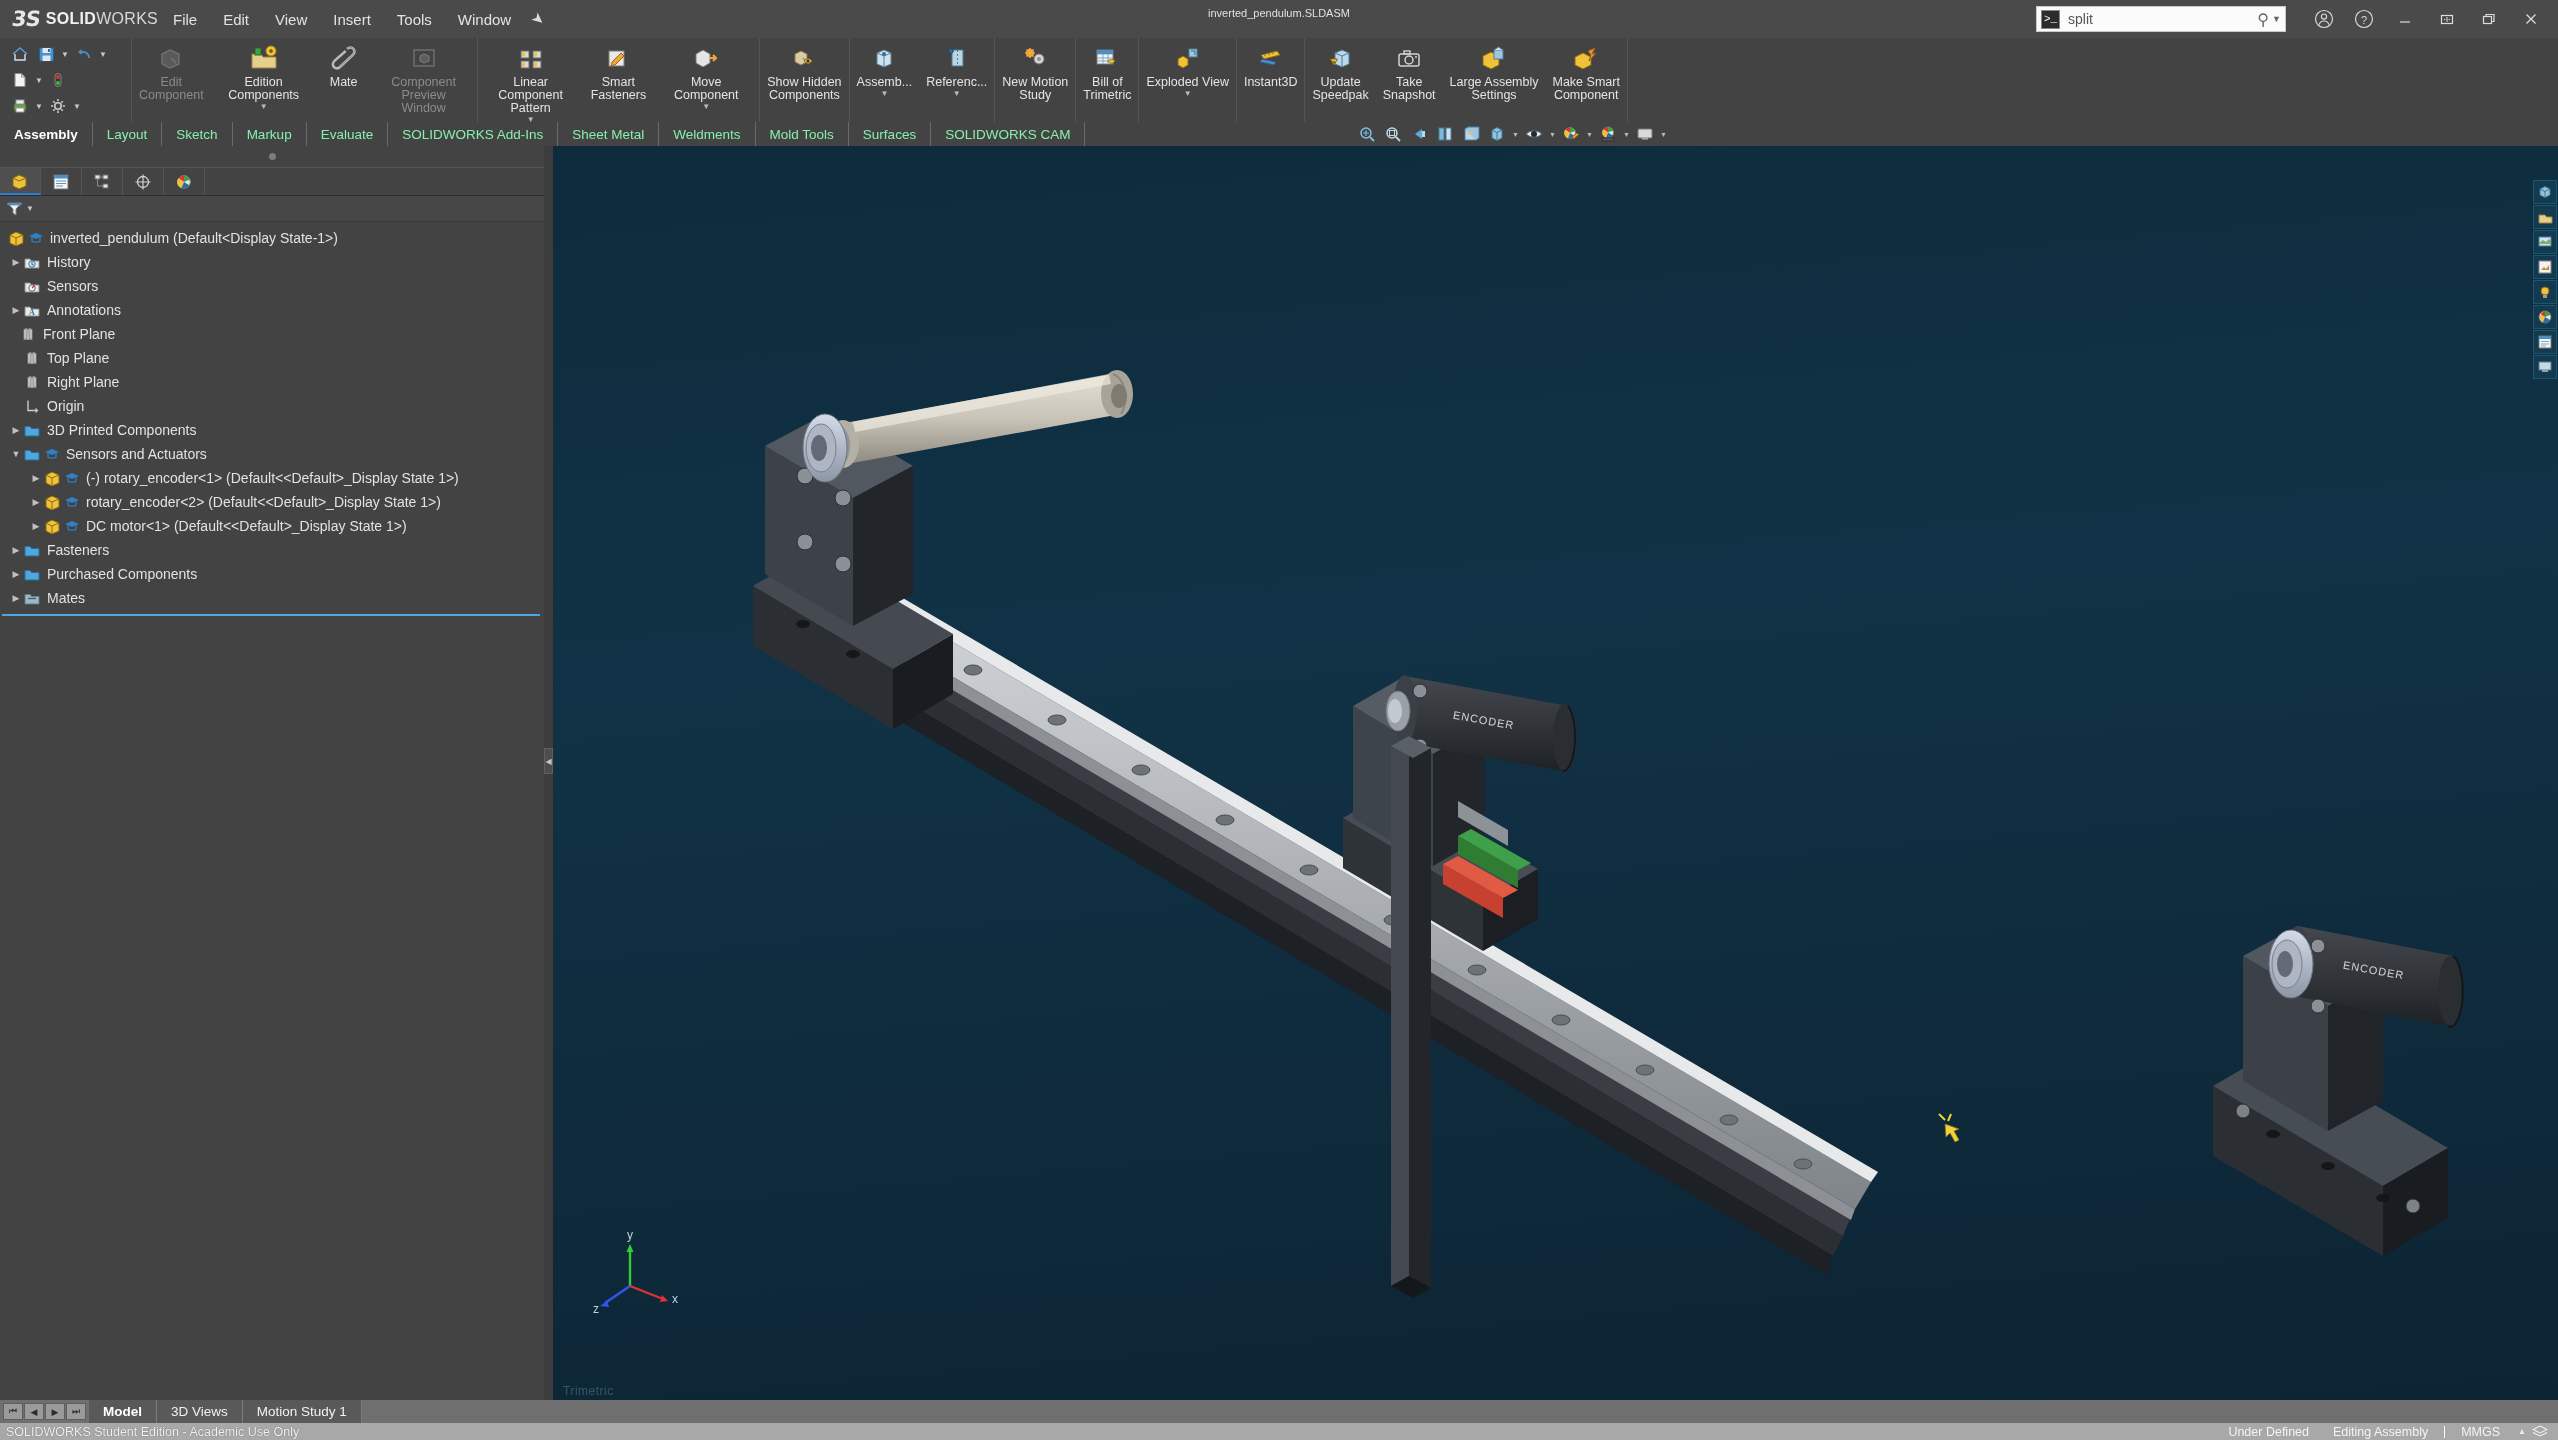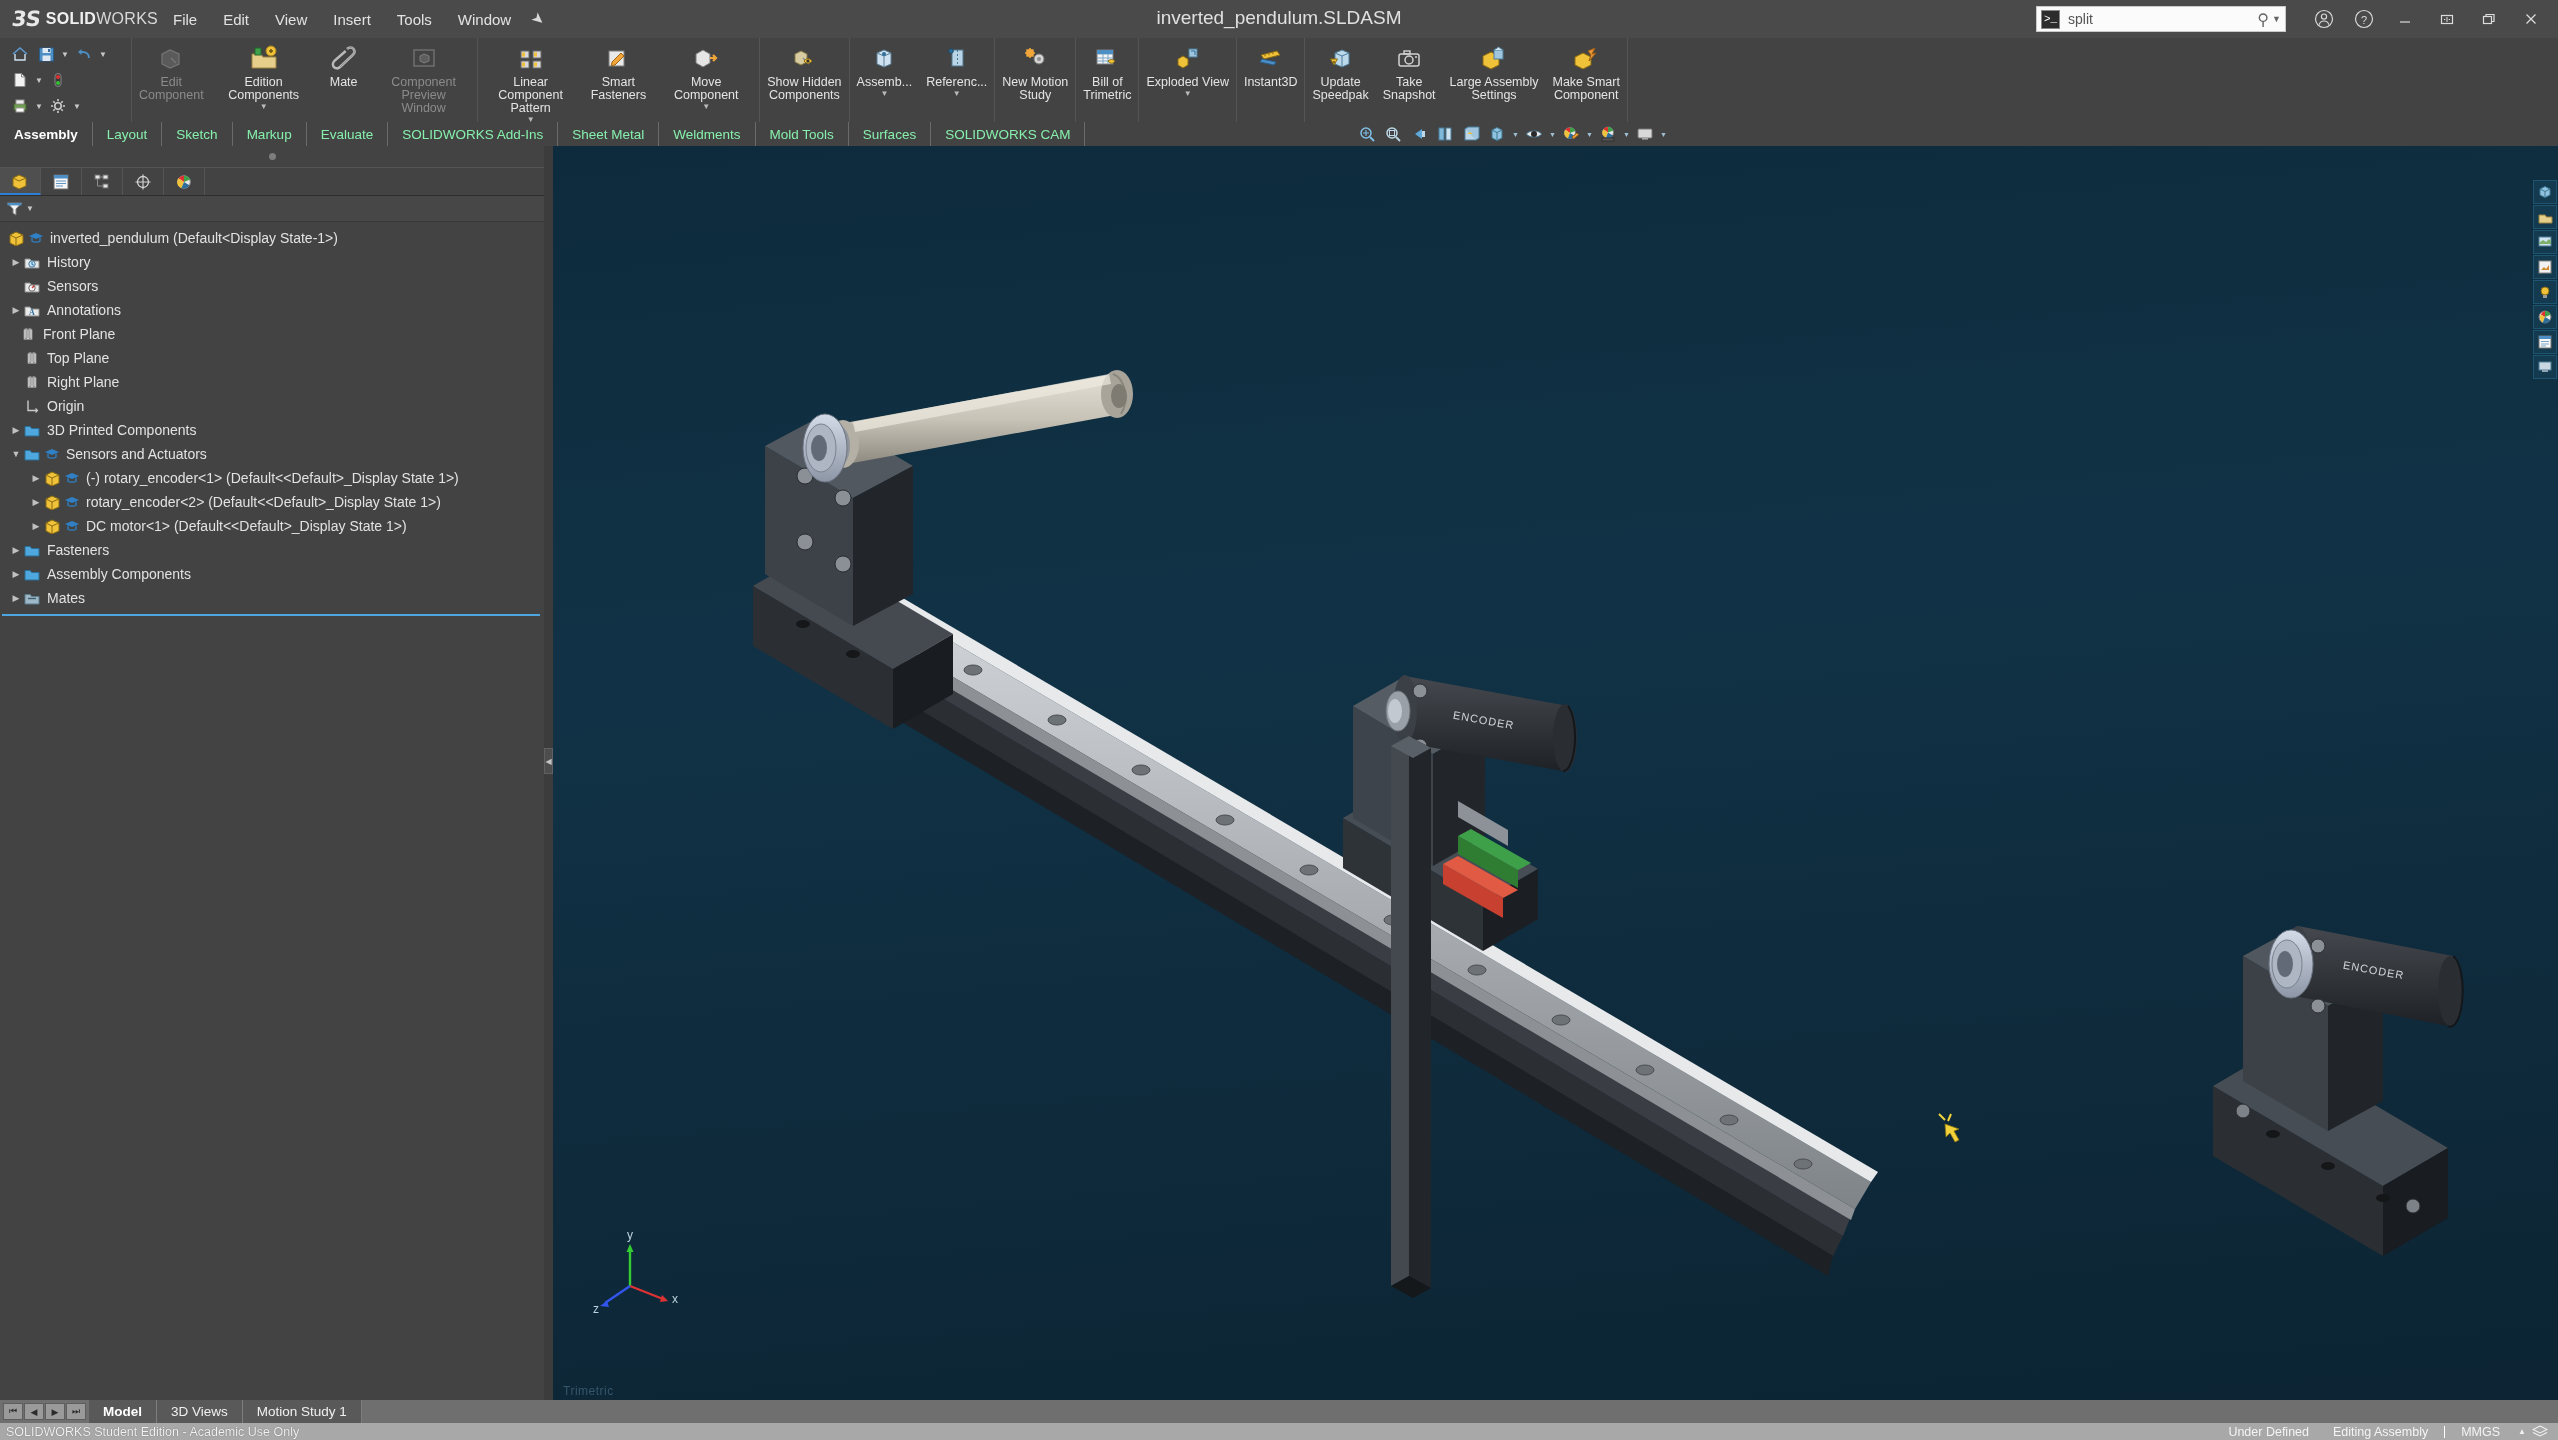--- a/index.html
+++ b/index.html
@@ -26,21 +26,21 @@
   .sw-name { font-size: 16px; letter-spacing: .3px; }
   .sw-name b { font-weight: bold; color: #f0f0f0; }
   .sw-name span { font-weight: normal; color: #d8d8d8; }
   .menubar { display: flex; align-items: center; gap: 0px; margin-left: 20px; }
   .menubar .mi {
     font-size: 15px; color: #e2e2e2; padding: 4px 13px; cursor: default;
   }
   .pin-icon { margin-left: 8px; font-size: 15px; color: #dadada; transform: rotate(40deg); }
   .doc-title {
     position: absolute; left: 0; right: 0; top: 7px; text-align: center;
-    font-size: 19px; color: #e0e0e0; pointer-events: none;
+    font-size: 11px; color: #e0e0e0; pointer-events: none;
   }
   .title-right {
     margin-left: auto; display: flex; align-items: center; gap: 0px; padding-right: 6px;
   }
   .searchbox {
     width: 250px; height: 26px; background: #fbfbfb; border: 1px solid #c9c9c9;
     display: flex; align-items: center; padding: 0 4px; margin-right: 18px;
   }
   .search-cmd {
     width: 19px; height: 19px; background: #2c2c2c; color: #fff; font-size: 11px;
@@ -829,21 +829,21 @@
         <span class="tlabel">Fasteners</span>
       </div>
 
       <div class="trow" style="padding-left:8px">
         <span class="arrow">▶</span>
         <span class="ticon">
           <svg width="16" height="15" viewBox="0 0 16 15">
               <path d="M1 3.5h5.2L7.6 5.5H15v7.5H1z" fill="#4fa8dd" stroke="#2b6e96"></path>
             </svg>
         </span>
-        <span class="tlabel">Assembly Components</span>
+        <span class="tlabel">Purchased Components</span>
       </div>
 
       <div class="trow" style="padding-left:8px">
         <span class="arrow">▶</span>
         <span class="ticon">
           <svg width="16" height="15" viewBox="0 0 16 15">
               <path d="M1 3.5h5.2L7.6 5.5H15v7.5H1z" fill="#9fb8c7" stroke="#5d7c8c"></path>
               <path d="M4 7.5h8" stroke="#3f5c6b" stroke-width="1.4"></path>
             </svg>
         </span>

